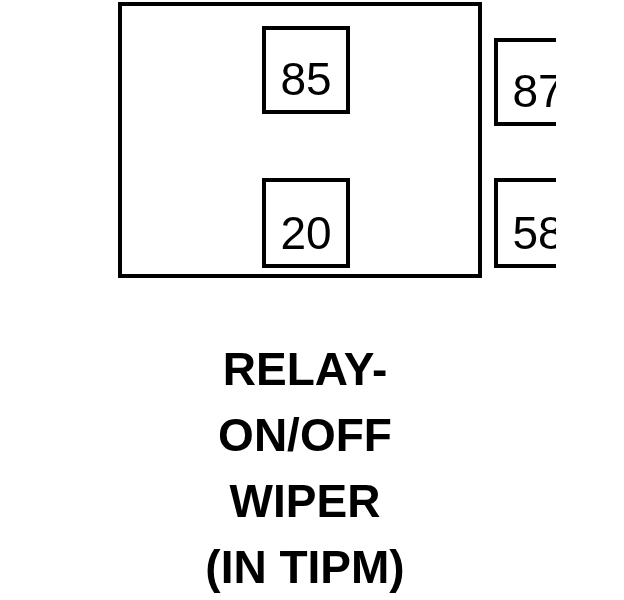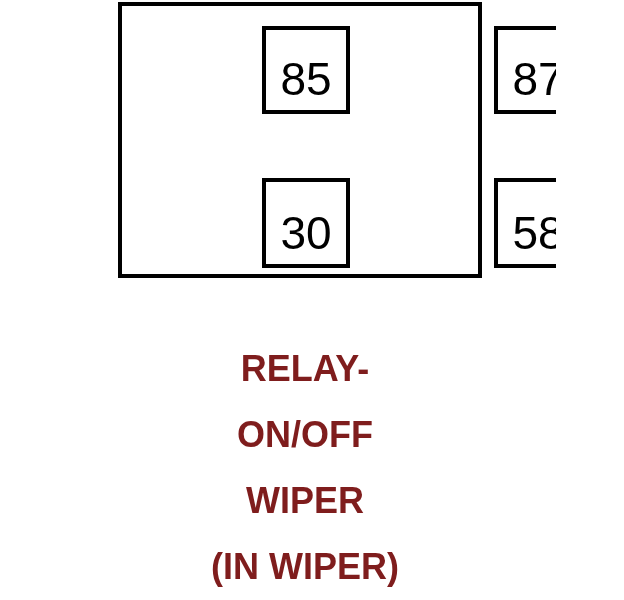--- a/index.html
+++ b/index.html
@@ -49,66 +49,66 @@
     font-size: 46px;
     line-height: 1;
     font-weight: 400;
     letter-spacing: 0px;
     color: #000000;
     white-space: nowrap;
   }
 
   #pin-85  { left: 140px; top: 20px;  width: 88px;  height: 88px; }
   #pin-87a { left: 247px; top: 20px;  width: 109px; height: 89px; }
-  #pin-87  { left: 372px; top: 20px;  width: 88px;  height: 88px; padding-left: 40px; }
+  #pin-87  { left: 372px; top: 32px;  width: 88px;  height: 88px; padding-left: 40px; }
   #pin-30  { left: 140px; top: 172px; width: 88px;  height: 90px; }
   #pin-86  { left: 372px; top: 172px; width: 88px;  height: 90px; }
 
   
   #caption {
     position: absolute;
     left: 0;
     top: 336px;
     width: 610px;
     text-align: center;
   }
   .caption-line {
-    font-size: 36px;
+    font-size: 46px;
     line-height: 66px;
     font-weight: 700;
-    color: #7f1d1d;
+    color: #000000;
     white-space: nowrap;
   }
 </style>
 </head>
 <body>
 
 <div id="canvas">
 
   <div id="relay-body">
 
     <div class="pin-box" id="pin-85">
       <span class="pin-label">85</span>
     </div>
 
 
     <div class="pin-box" id="pin-87">
       <span class="pin-label">87</span>
     </div>
 
     <div class="pin-box" id="pin-30">
-      <span class="pin-label">30</span>
+      <span class="pin-label">20</span>
     </div>
 
     <div class="pin-box" id="pin-86">
       <span class="pin-label">58</span>
     </div>
 
   </div>
 
   <div id="caption">
     <div class="caption-line">RELAY-</div>
     <div class="caption-line">ON/OFF</div>
     <div class="caption-line">WIPER</div>
-    <div class="caption-line">(IN WIPER)</div>
+    <div class="caption-line">(IN TIPM)</div>
   </div>
 
 </div>
 
 </body></html>

